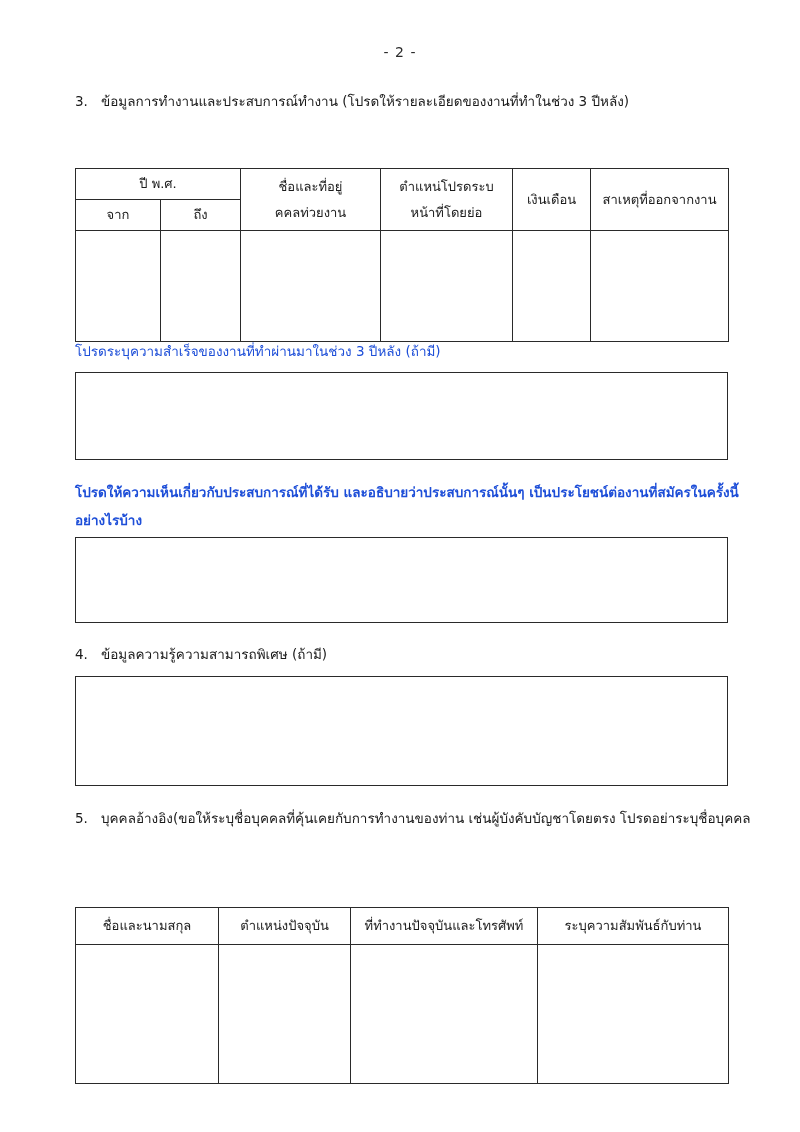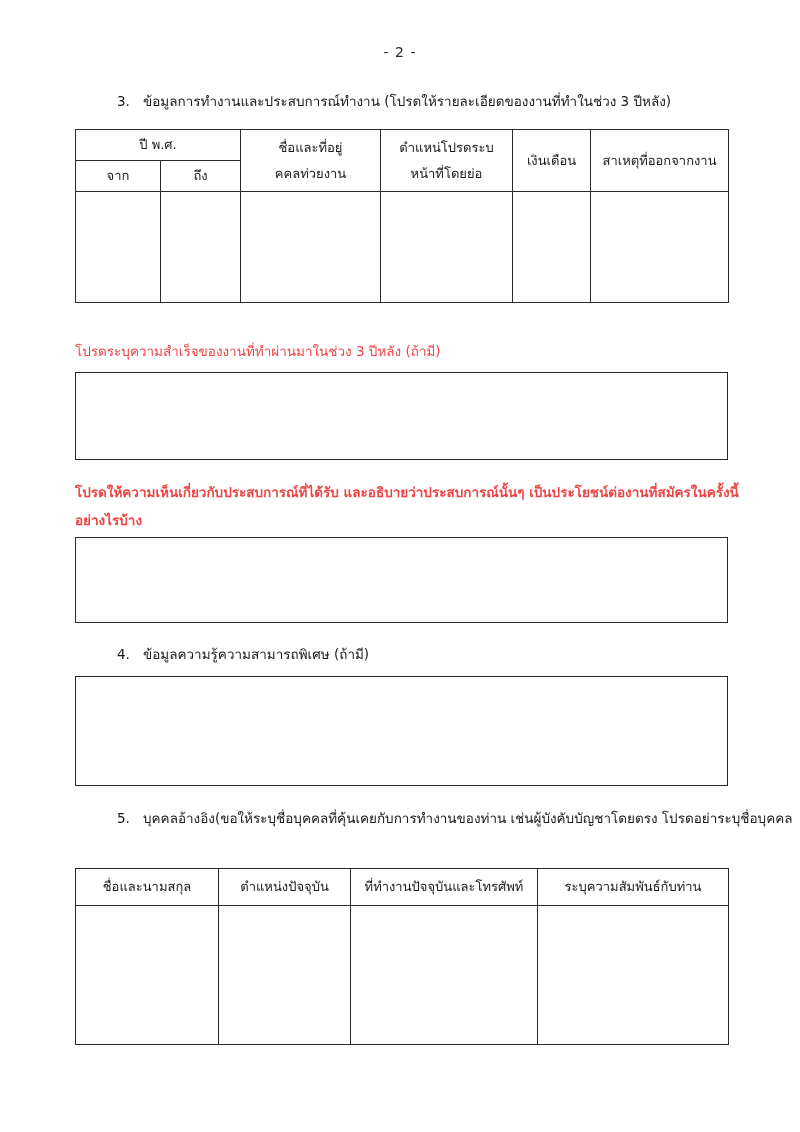--- a/index.html
+++ b/index.html
@@ -29,43 +29,43 @@
     color: #2b2b2b;
   }
 
   
   .section-heading {
     position: absolute;
     font-size: 13.5px;
     line-height: 26px;
     color: #1a1a1a;
     white-space: nowrap;
-    margin-left: 42px;
   }
   .section-heading .num {
     display: inline-block;
     width: 26px;
   }
   .prompt {
     position: absolute;
     font-size: 13.5px;
     line-height: 28px;
-    color: #ef4444;
+    color: #1d4ed8;
   }
   .prompt-wide {
     width: 690px;
     font-weight: bold;
   }
 
   
   table.form-table {
     position: absolute;
     border-collapse: collapse;
     table-layout: fixed;
     background: #fff;
+    margin-top: 39px;
   }
   table.form-table th,
   table.form-table td {
     border: 1px solid #2a2a2a;
     font-weight: normal;
     font-size: 13px;
     line-height: 20px;
     text-align: center;
     vertical-align: middle;
     padding: 0;

